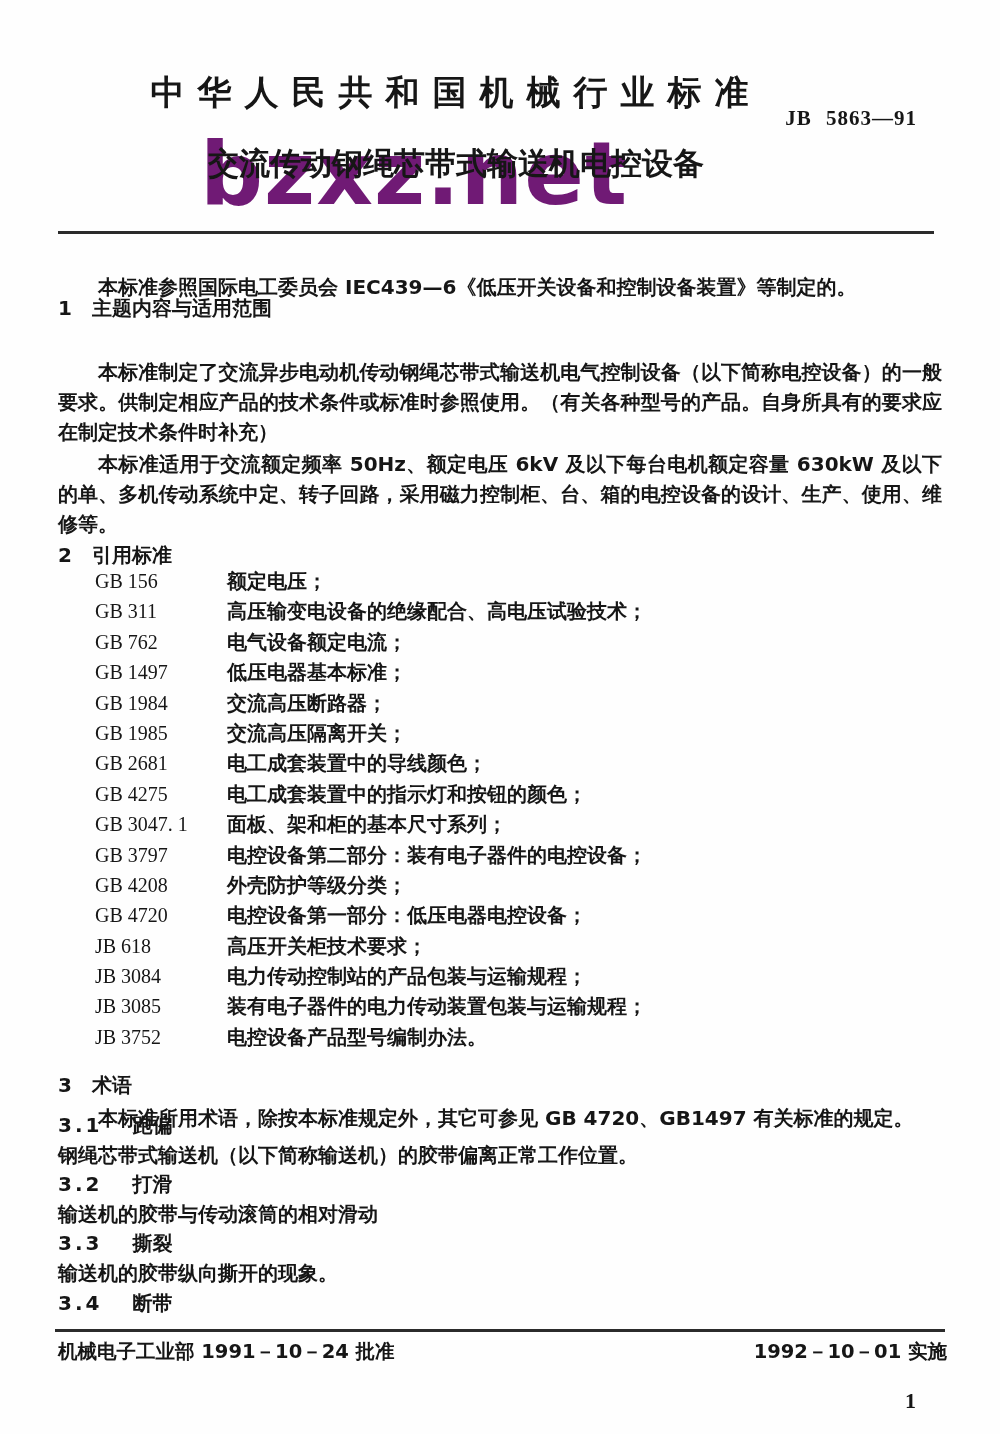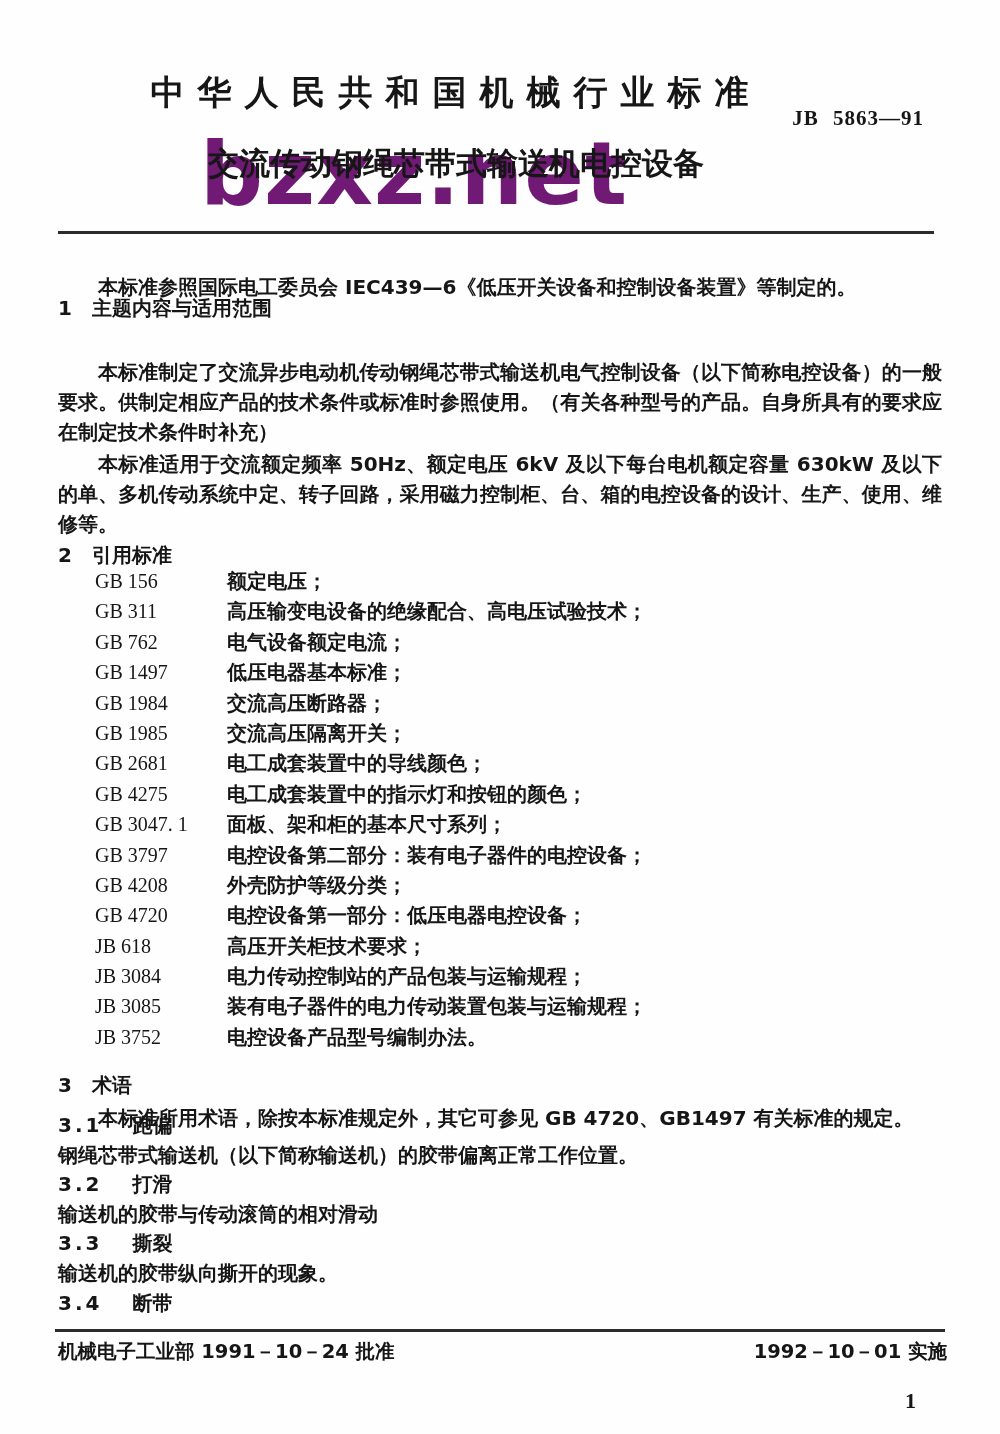--- a/index.html
+++ b/index.html
@@ -25,21 +25,21 @@
   }
   .header-line {
     top: 70px; font-size: 34px; font-weight: bold;
     letter-spacing: 13px; white-space: nowrap;
   }
   .doc-title {
     top: 143px; font-size: 31px; font-weight: bold; letter-spacing: 0px;
     white-space: nowrap;
   }
   .std-number {
-    position: absolute; top: 106px; right: 76px; z-index: 2;
+    position: absolute; top: 106px; right: 83px; z-index: 2;
     font-family: "Liberation Serif", serif;
     font-size: 21px; font-weight: bold; letter-spacing: 1px; word-spacing: 8px;
   }
 
   .rule-top {
     position: absolute; left: 58px; top: 231px; width: 876px; height: 3px;
     background: #2b2b2b; z-index: 2;
   }
   .rule-bottom {
     position: absolute; left: 55px; top: 1329px; width: 890px; height: 3px;

